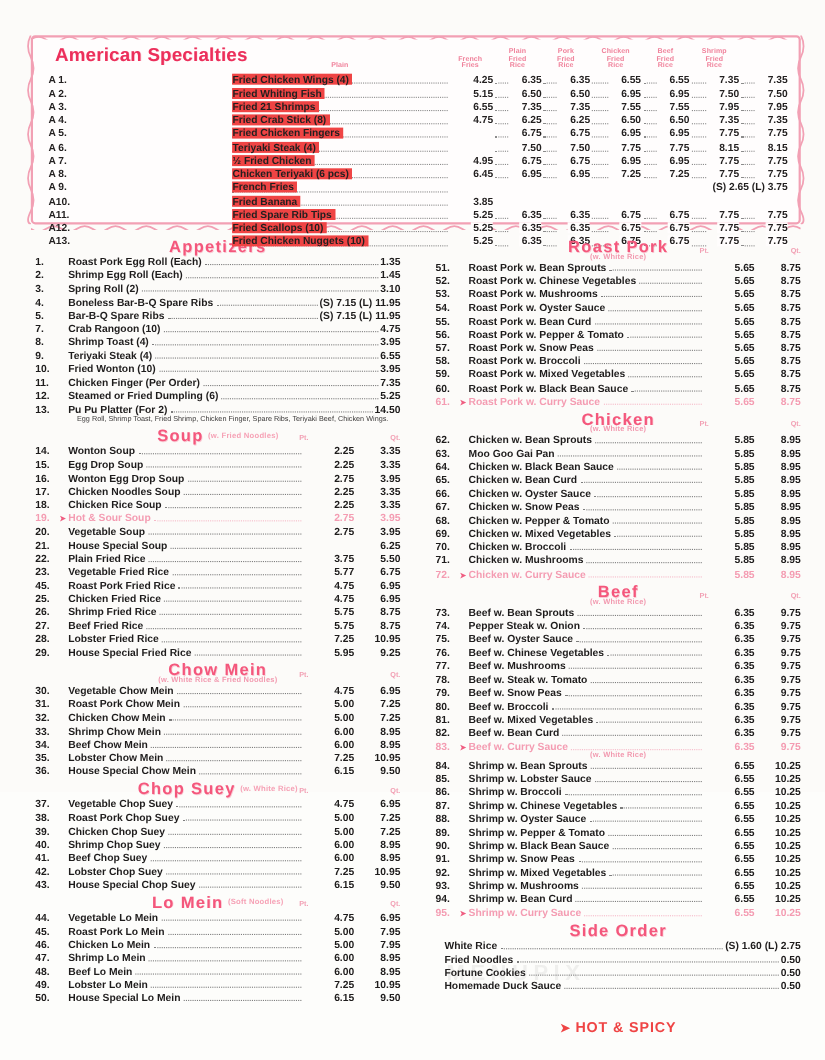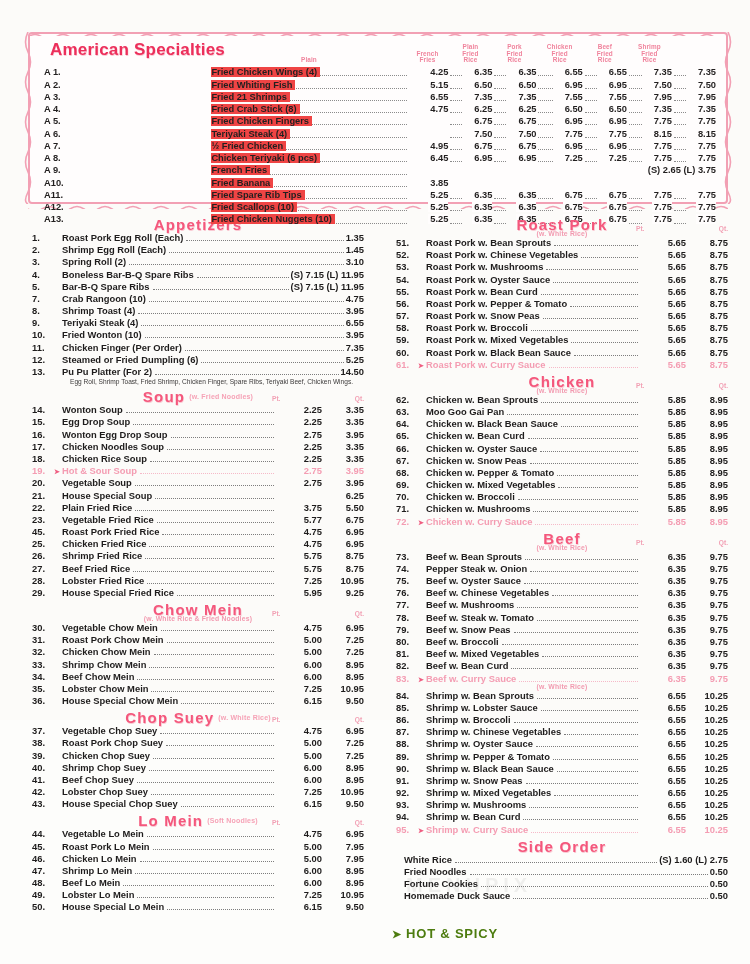--- a/index.html
+++ b/index.html
@@ -155,21 +155,22 @@
   .desc {
     font-size: 6.6px; color: #3c3a3a; font-weight: normal;
     line-height: 1.25; padding-left: 42px; margin-top: 0px;
     white-space: normal;
   }
   .sideorder ul.items li .label { padding-left: 4px; }
 
   .footer-spicy {
     position: absolute;
     left: 392px; top: 926px; width: 340px;
-    font-size: 13px; font-weight: bold; color: #4d7c0f;
+    text-align: center;
+    font-size: 13px; font-weight: bold; color: #ef4444;
     letter-spacing: 0.8px;
   }
   .footer-spicy .pepglyph { font-size: 11px; margin-right: 4px; }
 
   .watermark {
     position: absolute; left: 406px; top: 874px;
     font-size: 20px; color: rgba(120,120,120,0.10);
     letter-spacing: 5px; font-weight: bold;
     pointer-events: none;
   }

